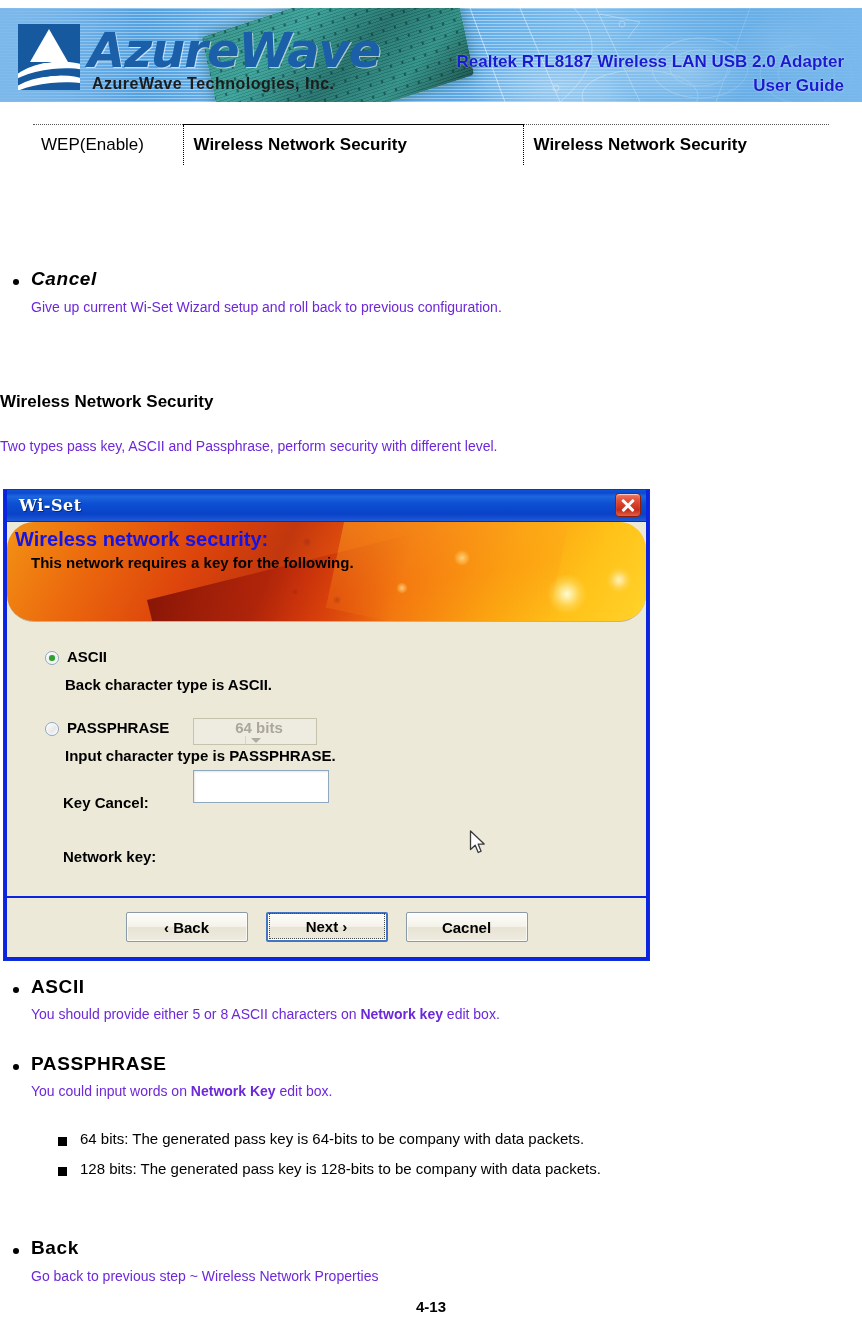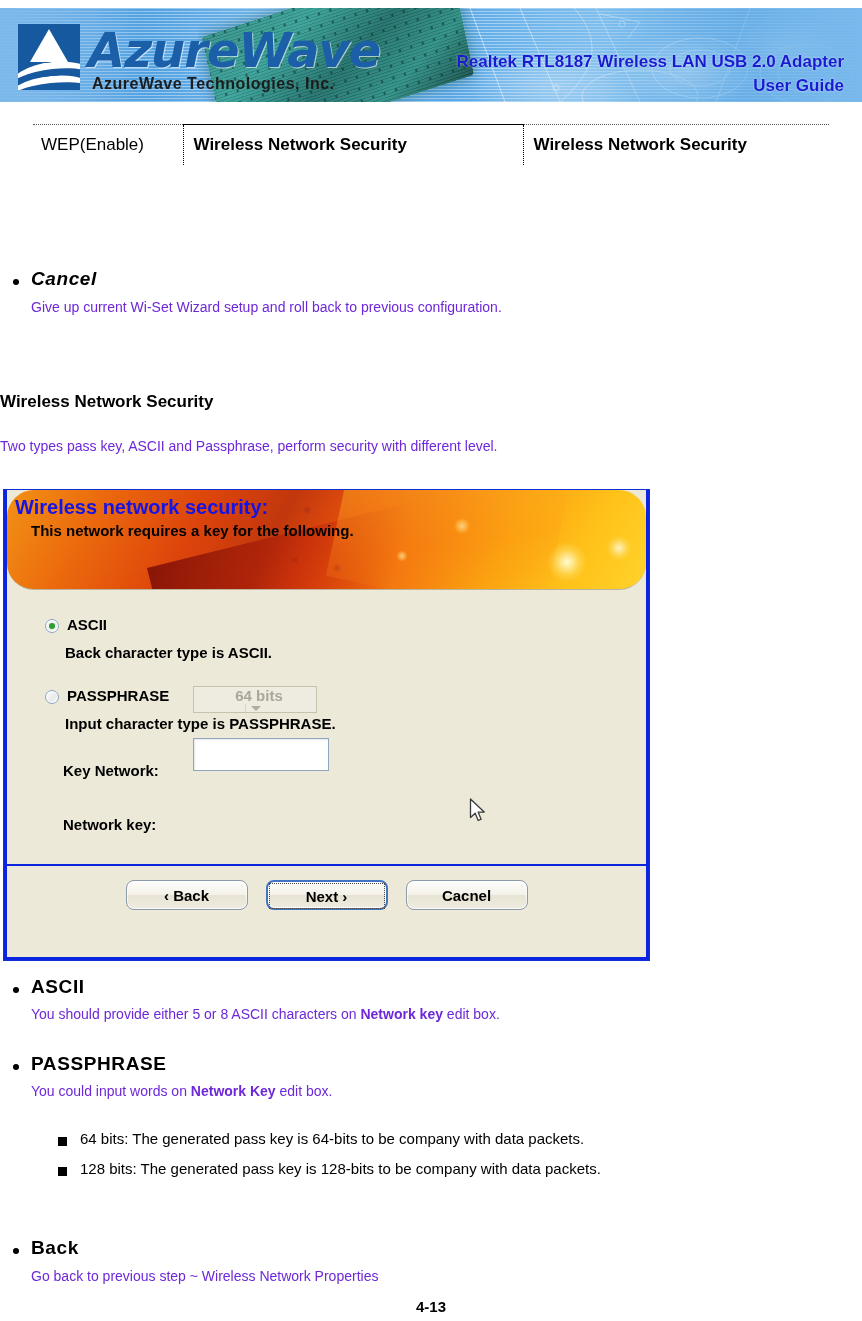--- a/index.html
+++ b/index.html
@@ -423,27 +423,27 @@
     background: #ece9d8;
     display: flex;
     align-items: center;
     justify-content: center;
     gap: 18px;
   }
   .xp-btn {
     width: 122px; height: 30px;
     background: linear-gradient(to bottom, #fdfdfc 0%, #f4f2e8 48%, #e7e4d4 52%, #efece0 100%);
     border: 1px solid #8a9aa8;
-    border-radius: 8px;
+    border-radius: 2px;
     font-family: "Liberation Sans", sans-serif;
     font-size: 15px;
     font-weight: bold;
     color: #000;
     display: flex;
-    align-items: flex-start;
+    align-items: flex-end;
     justify-content: center;
     cursor: pointer;
     box-shadow: inset 0 0 0 1px rgba(255,255,255,0.7);
   }
   .xp-btn.focused {
     border: 2px solid #4274c4;
     box-shadow: inset 0 0 0 1px #ffffff;
   }
   .xp-btn .inner {
     display: flex; align-items: center; justify-content: center;
@@ -505,39 +505,46 @@
 
 <div class="bullet-dot" style="left:13px; top:279px;"></div>
 <div class="bullet-head" style="left:31px; top:268px;font-style:italic;">Cancel</div>
 <div class="body-text" style="left:31px; top:299px;">Give up current Wi-Set Wizard setup and roll back to previous configuration.</div>
 
 <div class="sect-head" style="left:0px; top:392px;">Wireless Network Security</div>
 <div class="body-text" style="left:0px; top:438px;">Two types pass key, ASCII and Passphrase, perform security with different level.</div>
 
 <div class="dlg">
 
+  <div class="dlg-title">
+    <div class="t-text">Wi-Set</div>
+    <div class="dlg-close">
+      <span class="x1"></span>
+        <span class="x2"></span>
+    </div>
+  </div>
 
   <div class="dlg-banner">
     <div class="petal-dark"></div>
     <div class="petal-light"></div>
     <div class="b-h1">Wireless network security:</div>
     <div class="b-h2">This network requires a key for the following.</div>
   </div>
 
   <div class="dlg-body">
 
     <div class="radio on" style="left:38px; top:29px;"></div>
     <div class="dlg-lbl" style="left:60px; top:26px;">ASCII</div>
     <div class="dlg-desc" style="left:58px; top:54px;">Back character type is ASCII.</div>
 
     <div class="radio" style="left:38px; top:100px;"></div>
     <div class="dlg-lbl" style="left:60px; top:97px;">PASSPHRASE</div>
     <div class="dlg-desc" style="left:58px; top:125px;">Input character type is PASSPHRASE.</div>
 
-    <div class="dlg-lbl" style="left:56px; top:172px;">Key Network:</div>
+    <div class="dlg-lbl" style="left:56px; top:172px;">Key Cancel:</div>
     <div class="combo">
       <span class="cval">64 bits</span>
       <span class="carrow">
           <i></i>
         </span>
     </div>
 
     <div class="dlg-lbl" style="left:56px; top:226px;">Network key:</div>
     <input class="keyfield" type="text" value="" placeholder="" style="">
 

